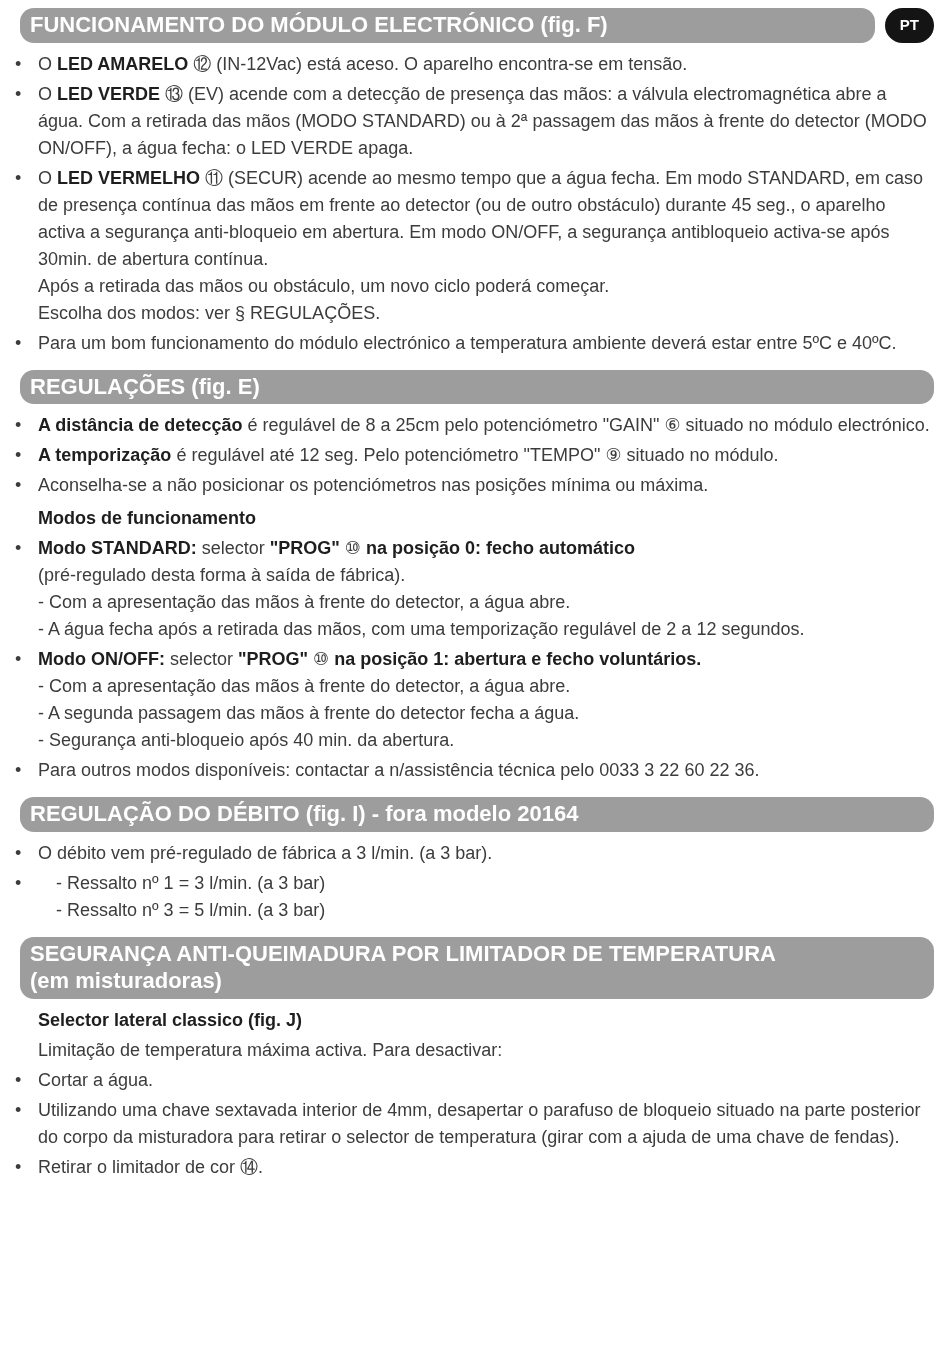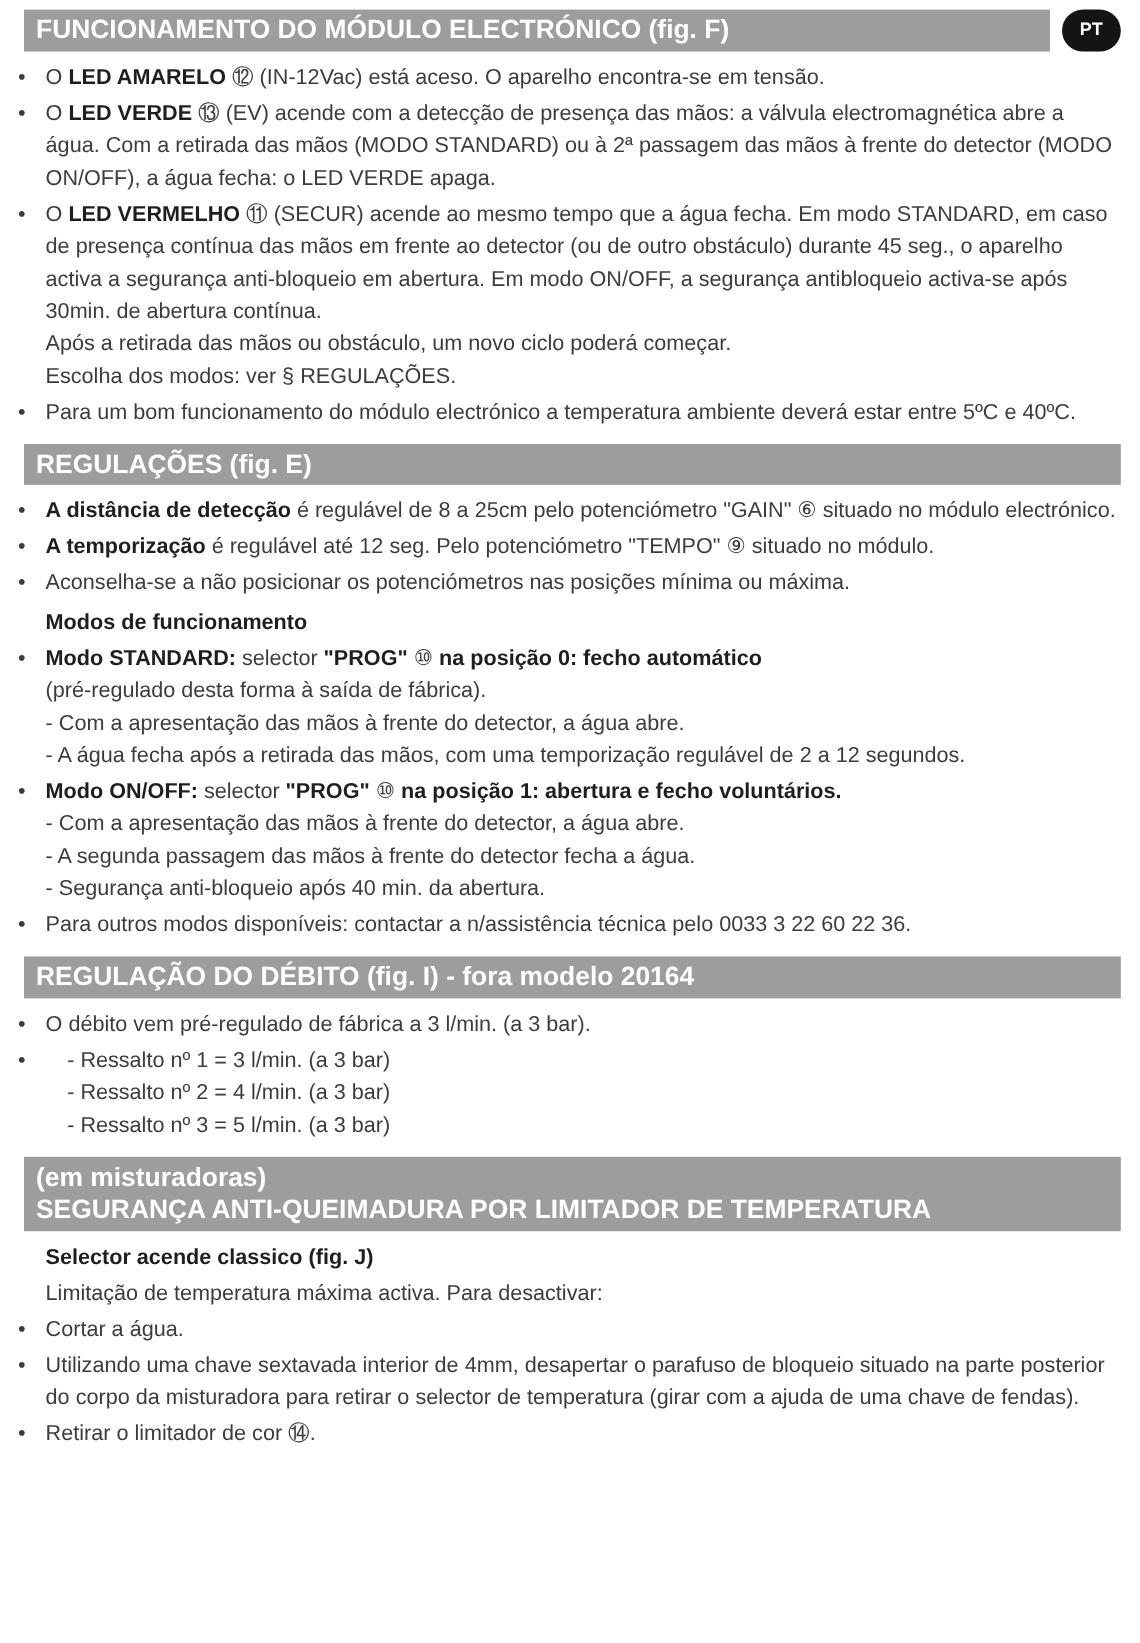--- a/index.html
+++ b/index.html
@@ -19,20 +19,21 @@
   .header-row { display: flex; align-items: stretch; gap: 10px; }
 
   .section-header {
     background: #9d9d9d;
     color: #ffffff;
     font-weight: bold;
     font-size: 22px;
     line-height: 1.25;
     padding: 3px 10px 4px 10px;
     margin-left: 8px;
+    border-radius: 14px;
   }
   .header-row .section-header { flex: 1 1 auto; }
 
   .lang-badge {
     background: #141414;
     color: #ffffff;
     font-weight: bold;
     font-size: 15px;
     border-radius: 18px;
     padding: 2px 15px;
@@ -133,32 +134,31 @@
   <div class="section-header">REGULAÇÃO DO DÉBITO (fig. I) - fora modelo 20164</div>
 
   <div class="section-body">
     <div class="item">
       <span class="bullet">•</span>
       <p class="line">O débito vem pré-regulado de fábrica a 3 l/min. (a 3 bar).</p>
     </div>
     <div class="item">
       <span class="bullet">•</span>
       <p class="line indent">- Ressalto nº 1 = 3 l/min. (a 3 bar)</p>
-      <p class="line indent">- Ressalto nº 2 = 4 l/min. (a 3 bar)</p>
       <p class="line indent">- Ressalto nº 3 = 5 l/min. (a 3 bar)</p>
     </div>
   </div>
 
   <div class="section-header">
+    <div>SEGURANÇA ANTI-QUEIMADURA POR LIMITADOR DE TEMPERATURA</div>
     <div>(em misturadoras)</div>
-    <div>SEGURANÇA ANTI-QUEIMADURA POR LIMITADOR DE TEMPERATURA</div>
   </div>
 
   <div class="section-body">
-    <p class="subhead" style="margin-top:0;">Selector acende classico (fig. J)</p>
+    <p class="subhead" style="margin-top:0;">Selector lateral classico (fig. J)</p>
     <p class="plain">Limitação de temperatura máxima activa. Para desactivar:</p>
 
     <div class="item">
       <span class="bullet">•</span>
       <p class="line">Cortar a água.</p>
     </div>
     <div class="item">
       <span class="bullet">•</span>
       <p class="line">Utilizando uma chave sextavada interior de 4mm, desapertar o parafuso de bloqueio situado na parte posterior do corpo da misturadora para retirar o selector de temperatura (girar com a ajuda de uma chave de fendas).</p>
     </div>

